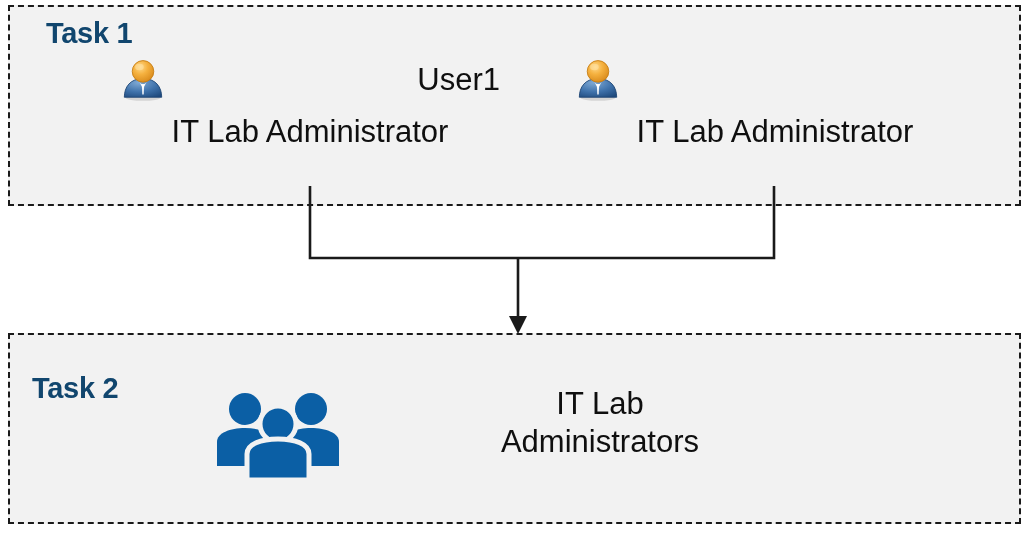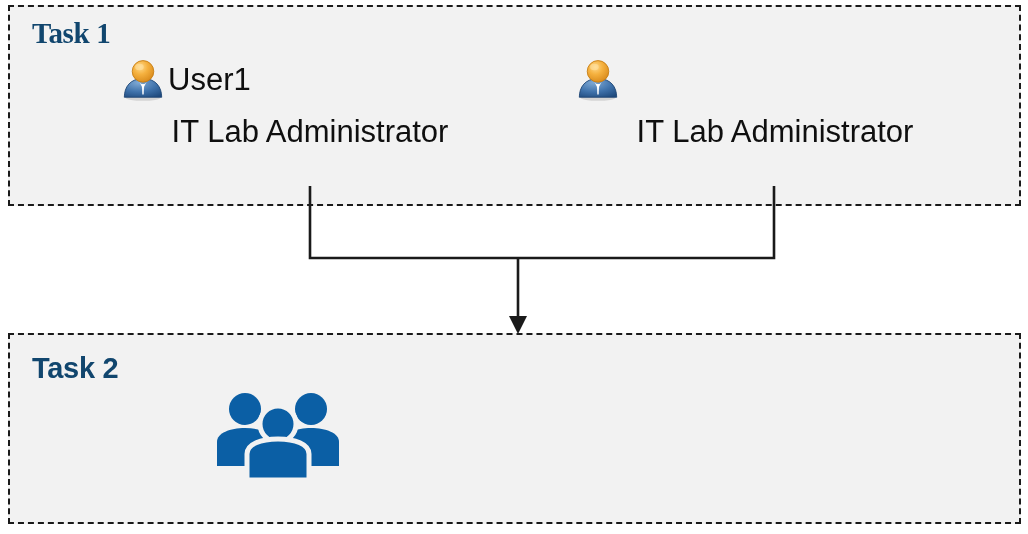--- a/index.html
+++ b/index.html
@@ -30,36 +30,36 @@
   #task2-box { left: 8px;  top: 333px; width: 1013px; height: 191px; }
 
   .task-label {
     position: absolute;
     color: #11466e;
     font-weight: bold;
     font-size: 29px;
     letter-spacing: -0.3px;
     white-space: nowrap;
   }
-  #task1-label { left: 32px; top: 17px; font-family: Liberation Serif, serif; }
-  #task2-label { left: 32px; top: 352px; }
+  #task1-label { left: 46px; top: 17px; }
+  #task2-label { left: 32px; top: 372px; }
 
   
   .person {
     position: absolute;
     text-align: center;
     white-space: nowrap;
   }
   #person-user1  { left: 120px; top: 54px; width: 380px; }
   #person-guest  { left: 575px; top: 54px; width: 400px; }
 
   .person-top {
     display: flex;
     align-items: center;
-    justify-content: flex-start;
+    justify-content: space-between;
     gap: 2px;
     height: 52px;
   }
   .person-name {
     font-size: 31px;
     color: #0f0f0f;
     font-weight: normal;
   }
   .person-role {
     font-size: 31px;
@@ -188,14 +188,18 @@
 
         <circle cx="99" cy="21" r="16"></circle>
         <path d="M71 78 L71 54 C71 45 84 40 99 40 C114 40 127 45 127 54 L127 78 Z"></path>
 
         <circle cx="66" cy="36" r="18" stroke="#f2f2f2" stroke-width="5"></circle>
         <path d="M35 92 L35 66 C35 56 49 51 66 51 C83 51 97 56 97 66 L97 92 Z" stroke="#f2f2f2" stroke-width="5"></path>
       </g>
     </svg>
   </div>
 
+  <div id="group-label">
+    <div>IT Lab</div>
+    <div>Administrators</div>
+  </div>
 
 </div>
 
 </body></html>

